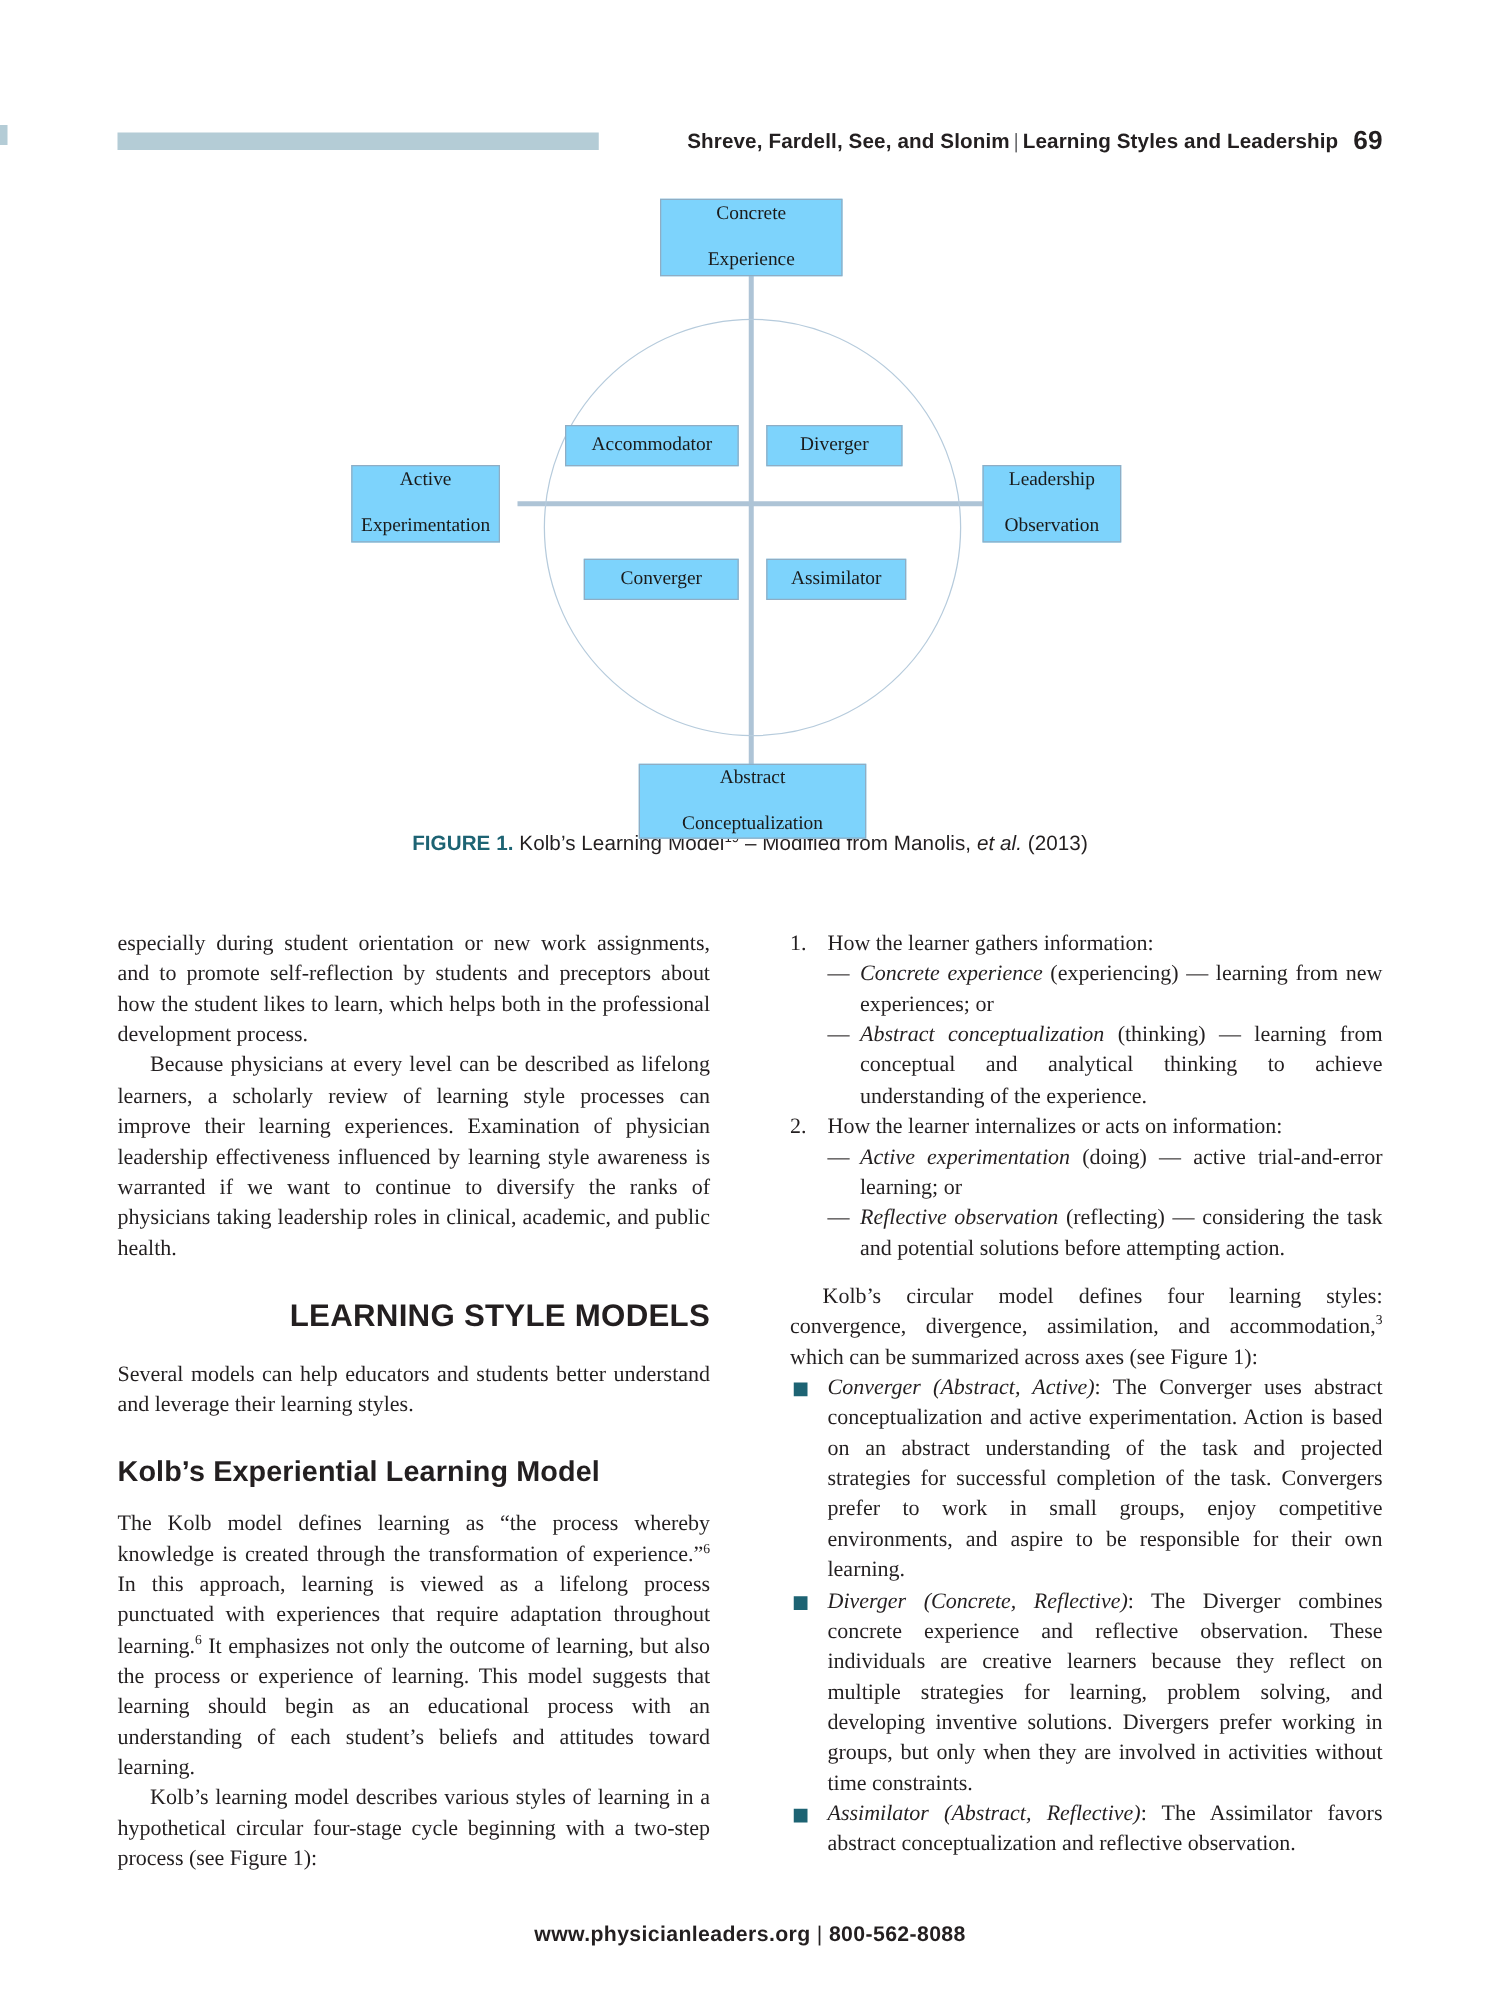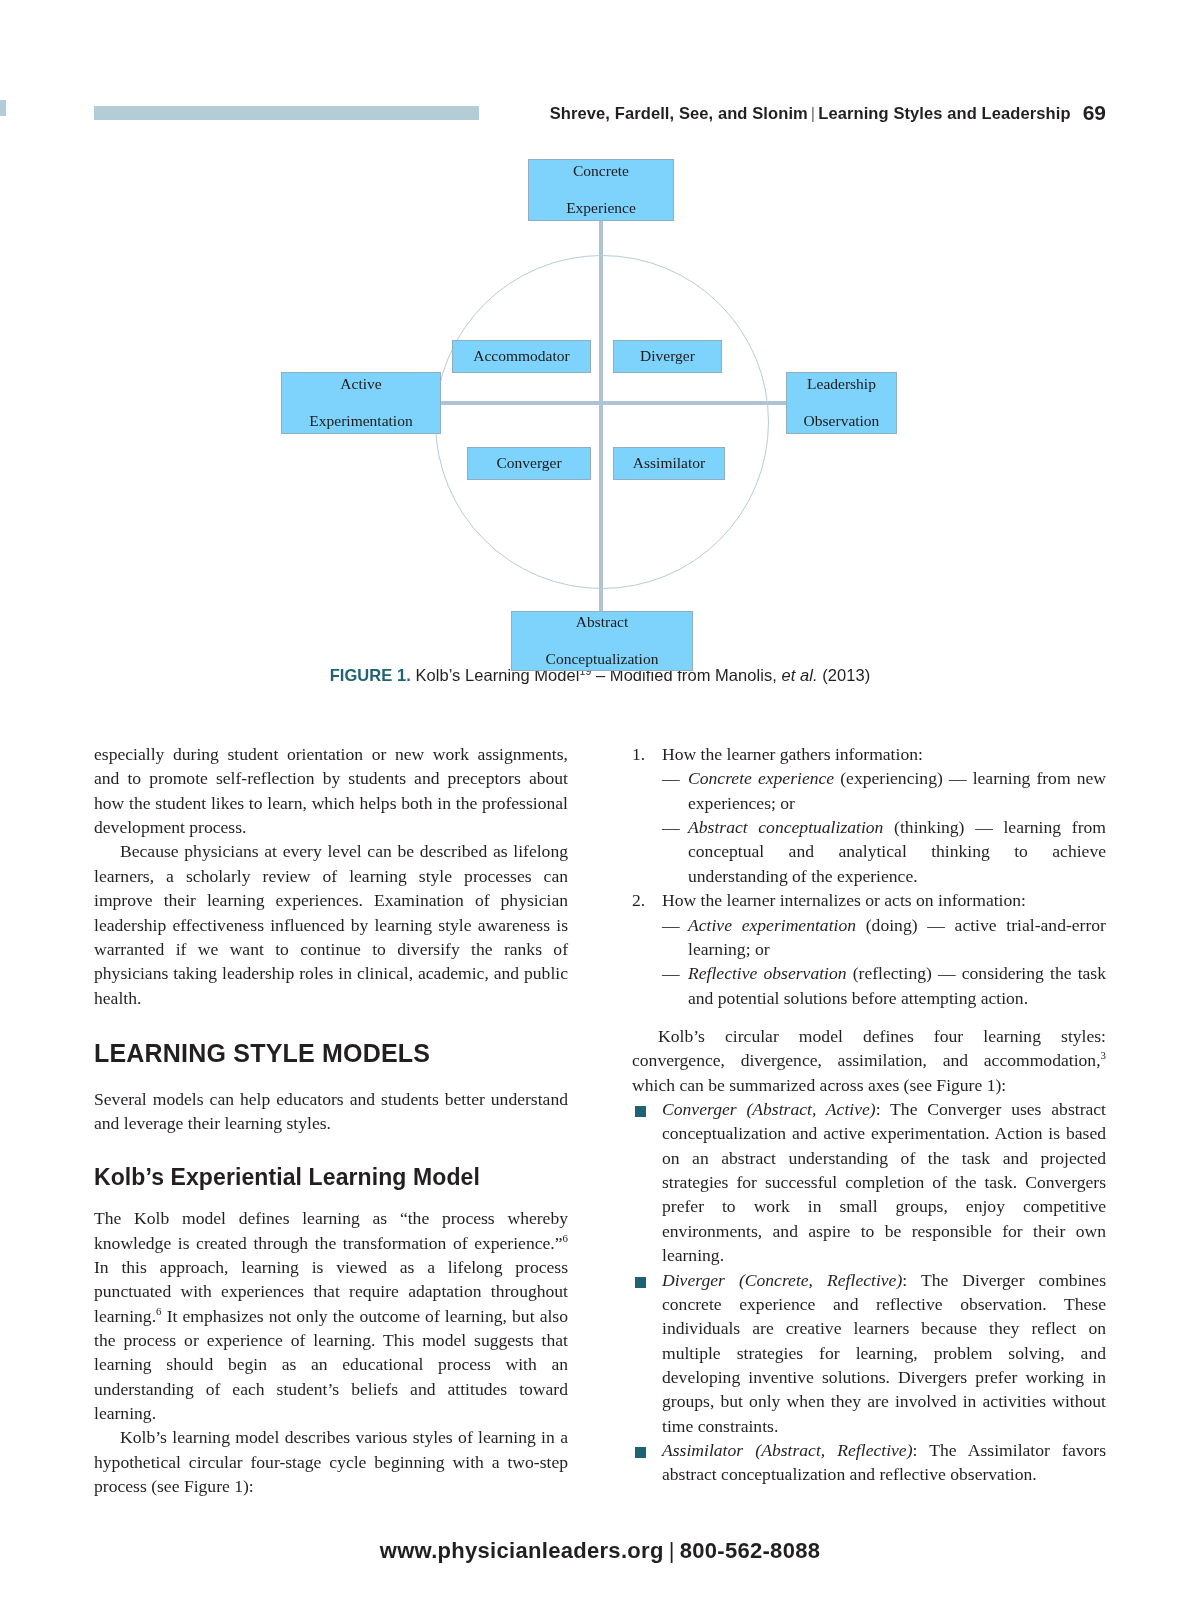--- a/index.html
+++ b/index.html
@@ -157,21 +157,21 @@
     vertical-align: super;
     line-height: 0;
   }
   .col i, .col em { font-style: italic; }
 
   h2.section-title {
     margin: 26px 0 16px 0;
     font-family: "Liberation Sans", "DejaVu Sans", sans-serif;
     font-size: 25px;
     font-weight: 700;
-    text-align: left;
+    text-align: right;
     letter-spacing: 0.2px;
     color: #231f20;
     text-indent: 0;
   }
   h3.sub-title {
     margin: 27px 0 12px 0;
     font-family: "Liberation Sans", "DejaVu Sans", sans-serif;
     font-size: 23px;
     font-weight: 700;
     text-align: left;
@@ -240,21 +240,21 @@
   }
 
   
   .footer {
     position: absolute;
     left: 0;
     top: 1538px;
     width: 1200px;
     text-align: center;
     font-family: "Liberation Sans", "DejaVu Sans", sans-serif;
-    font-size: 22px;
+    font-size: 17px;
     font-weight: 700;
     letter-spacing: 0.3px;
     color: #231f20;
   }
   .footer .fsep { font-weight: 400; padding: 0 5px; }
 
   .edge-mark {
     position: absolute;
     left: 0;
     top: 100px;
@@ -286,21 +286,21 @@
 
       <div class="dcircle" style="left:160px; top:107px; width:332px; height:332px;"></div>
 
       <div class="dbox" style="left:253px; top:11px; width:146px; height:62px;">
         <span>
           <span>Concrete</span><br>
           <span>Experience</span>
         </span>
       </div>
 
-      <div class="dbox" style="left:6px; top:224px; width:160px; height:62px;">
+      <div class="dbox" style="left:6px; top:224px; width:119px; height:62px;">
         <span>
           <span>Active</span><br>
           <span>Experimentation</span>
         </span>
       </div>
 
       <div class="dbox" style="left:511px; top:224px; width:111px; height:62px;">
         <span>
           <span>Leadership</span><br>
           <span>Observation</span>

